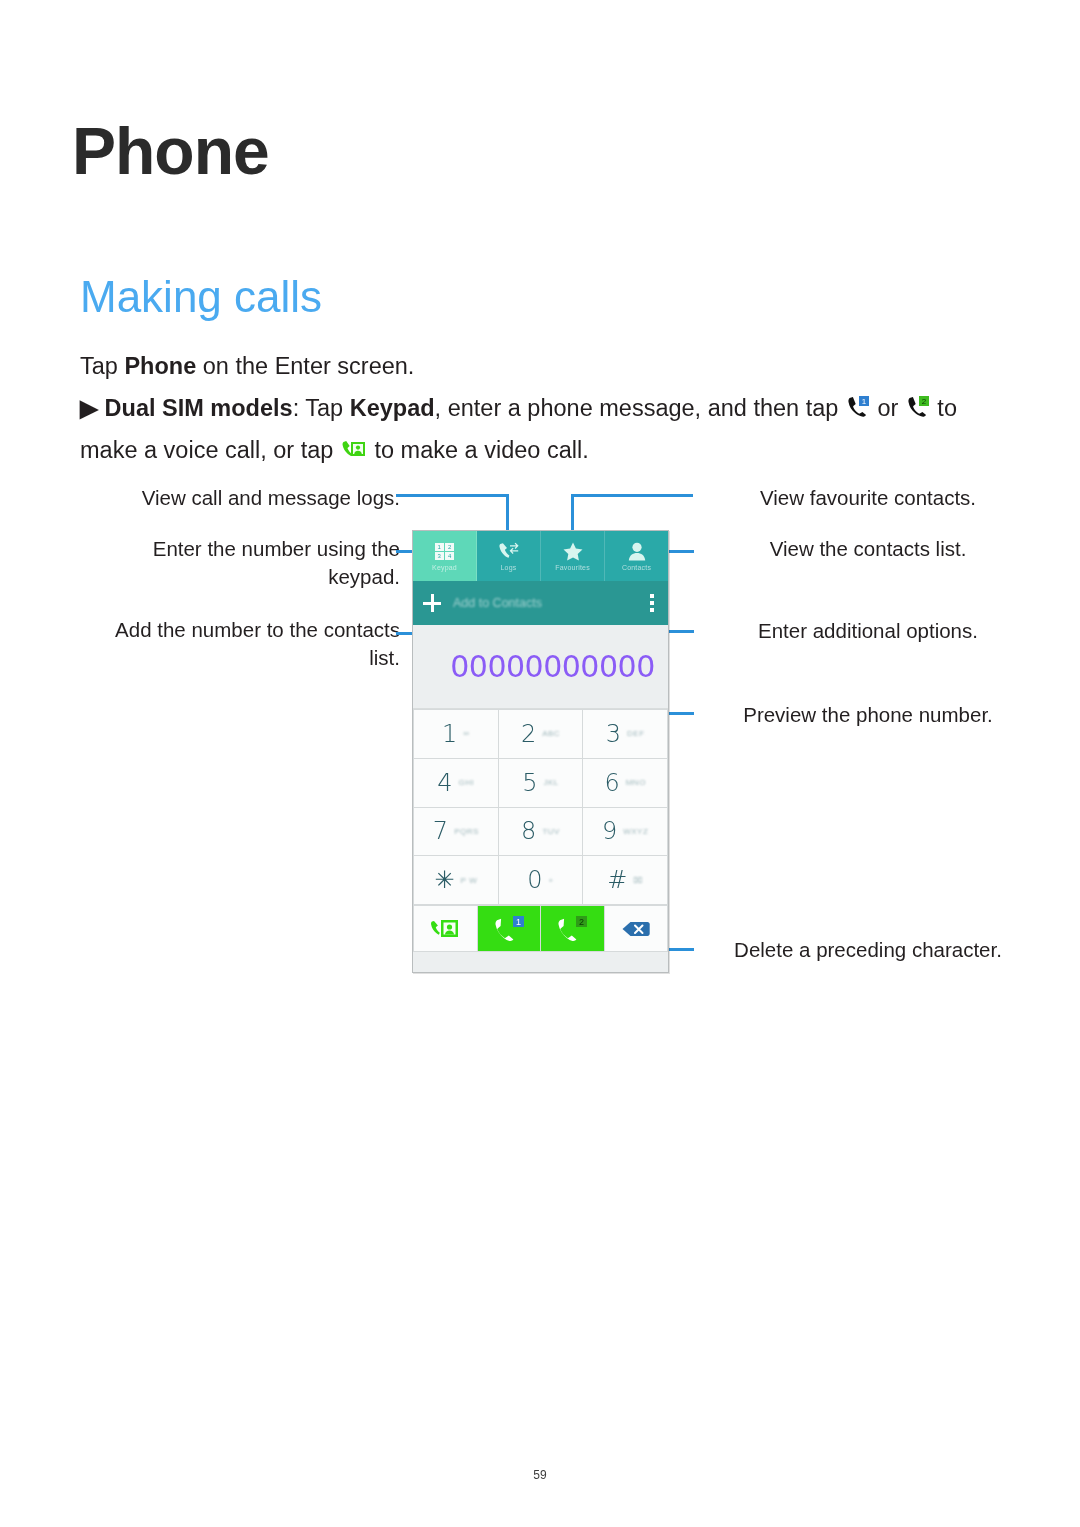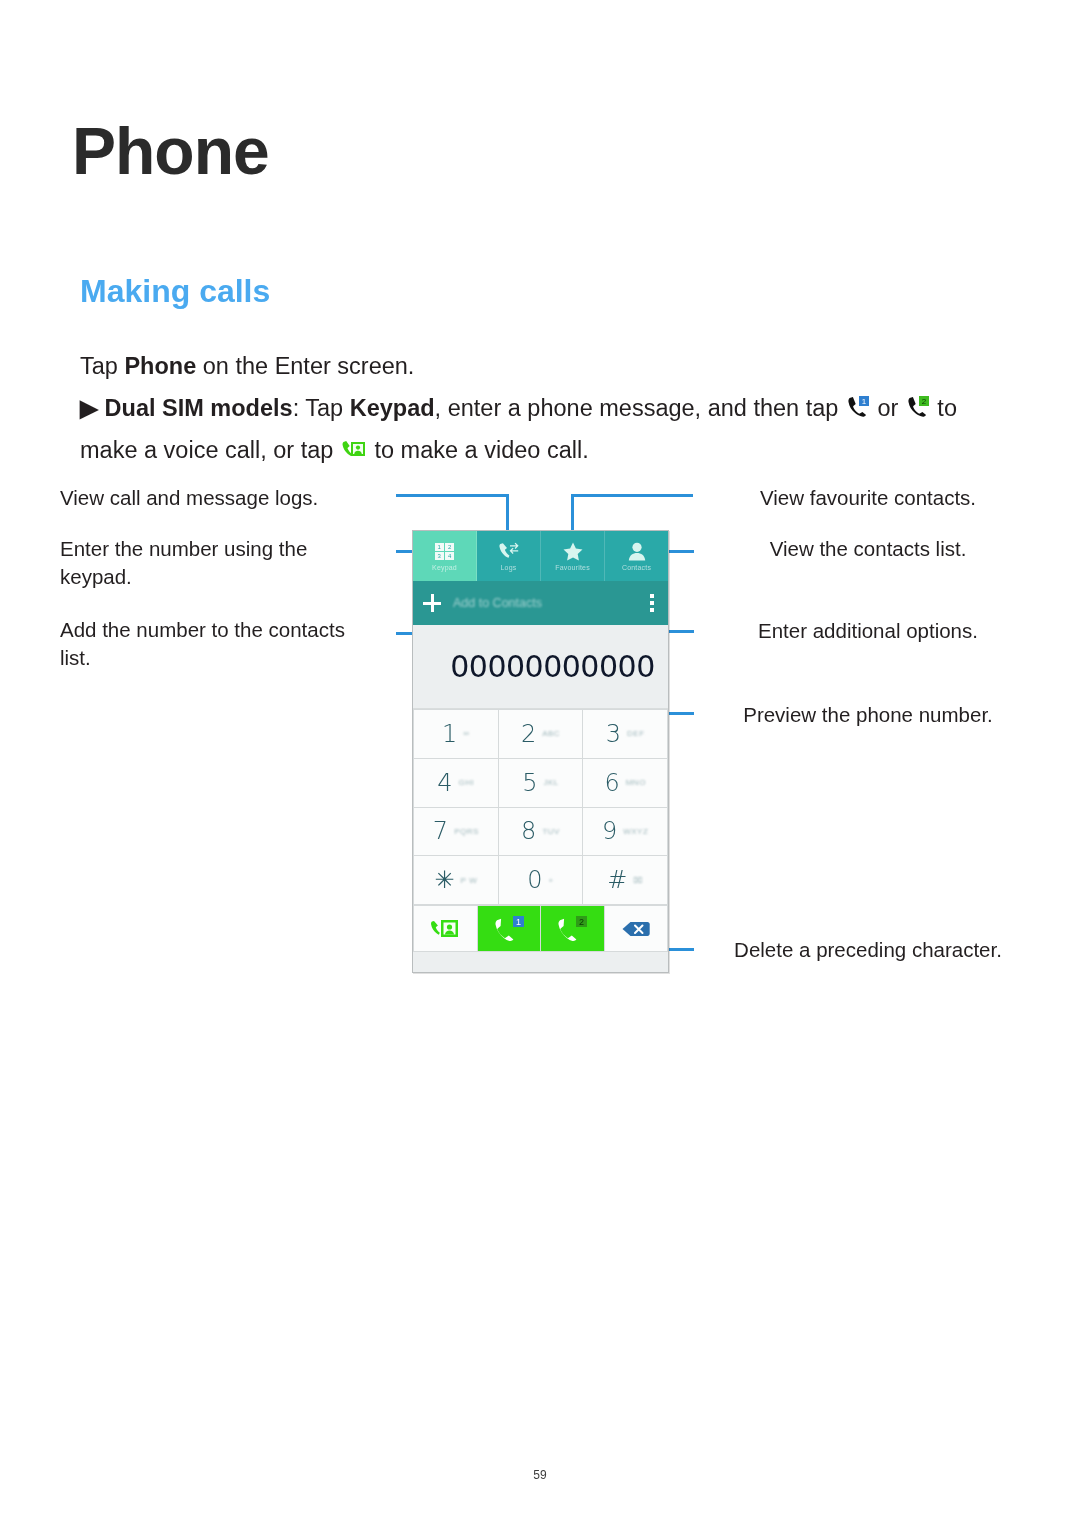--- a/index.html
+++ b/index.html
@@ -22,22 +22,22 @@
     font-size: 66px;
     font-weight: bold;
     letter-spacing: -1px;
     color: #2b2b2b;
     line-height: 1;
   }
   #section-title {
     position: absolute;
     left: 80px;
     top: 275px;
-    font-size: 32px;
-    font-weight: bold;
+    font-size: 44px;
+    font-weight: normal;
     color: #4aaaf0;
     line-height: 1;
   }
 
   
   .body-text {
     position: absolute;
     left: 80px;
     font-size: 23.5px;
     line-height: 38px;
@@ -63,21 +63,21 @@
 
   
   .callout {
     position: absolute;
     font-size: 20.5px;
     line-height: 28px;
     color: #231f20;
     white-space: pre-line;
   }
   .callout.right { text-align: center; }
-  .callout.left  { text-align: left; }
+  .callout.left  { text-align: right; }
 
   
   .leader {
     position: absolute;
     background: #2b90d9;
   }
   .leader.h { height: 3px; }
   .leader.v { width: 3px; }
 
   
@@ -168,21 +168,21 @@
   #numfield {
     height: 84px;
     background: #eceff0;
     display: flex;
     align-items: center;
     justify-content: center;
     border-bottom: 1px solid #d9dddd;
   }
   #number {
     font-size: 30px;
-    color: #0f172a;
+    color: #8b5cf6;
     letter-spacing: -0.5px;
     font-family: "DejaVu Sans", sans-serif;
     margin-left: 24px;
   }
 
   
   #keys {
     display: grid;
     grid-template-columns: repeat(3, 1fr);
     grid-template-rows: repeat(4, 1fr);

